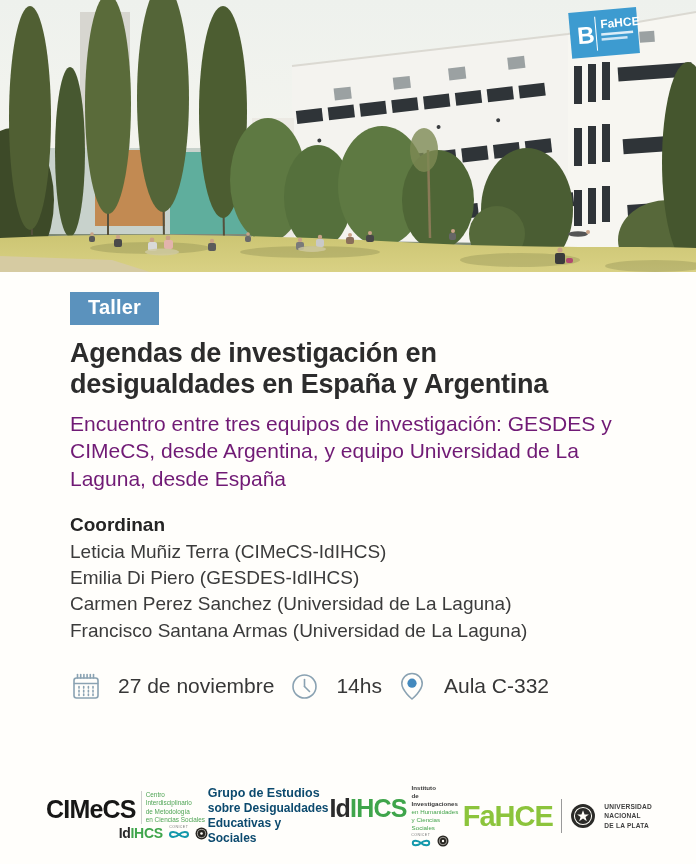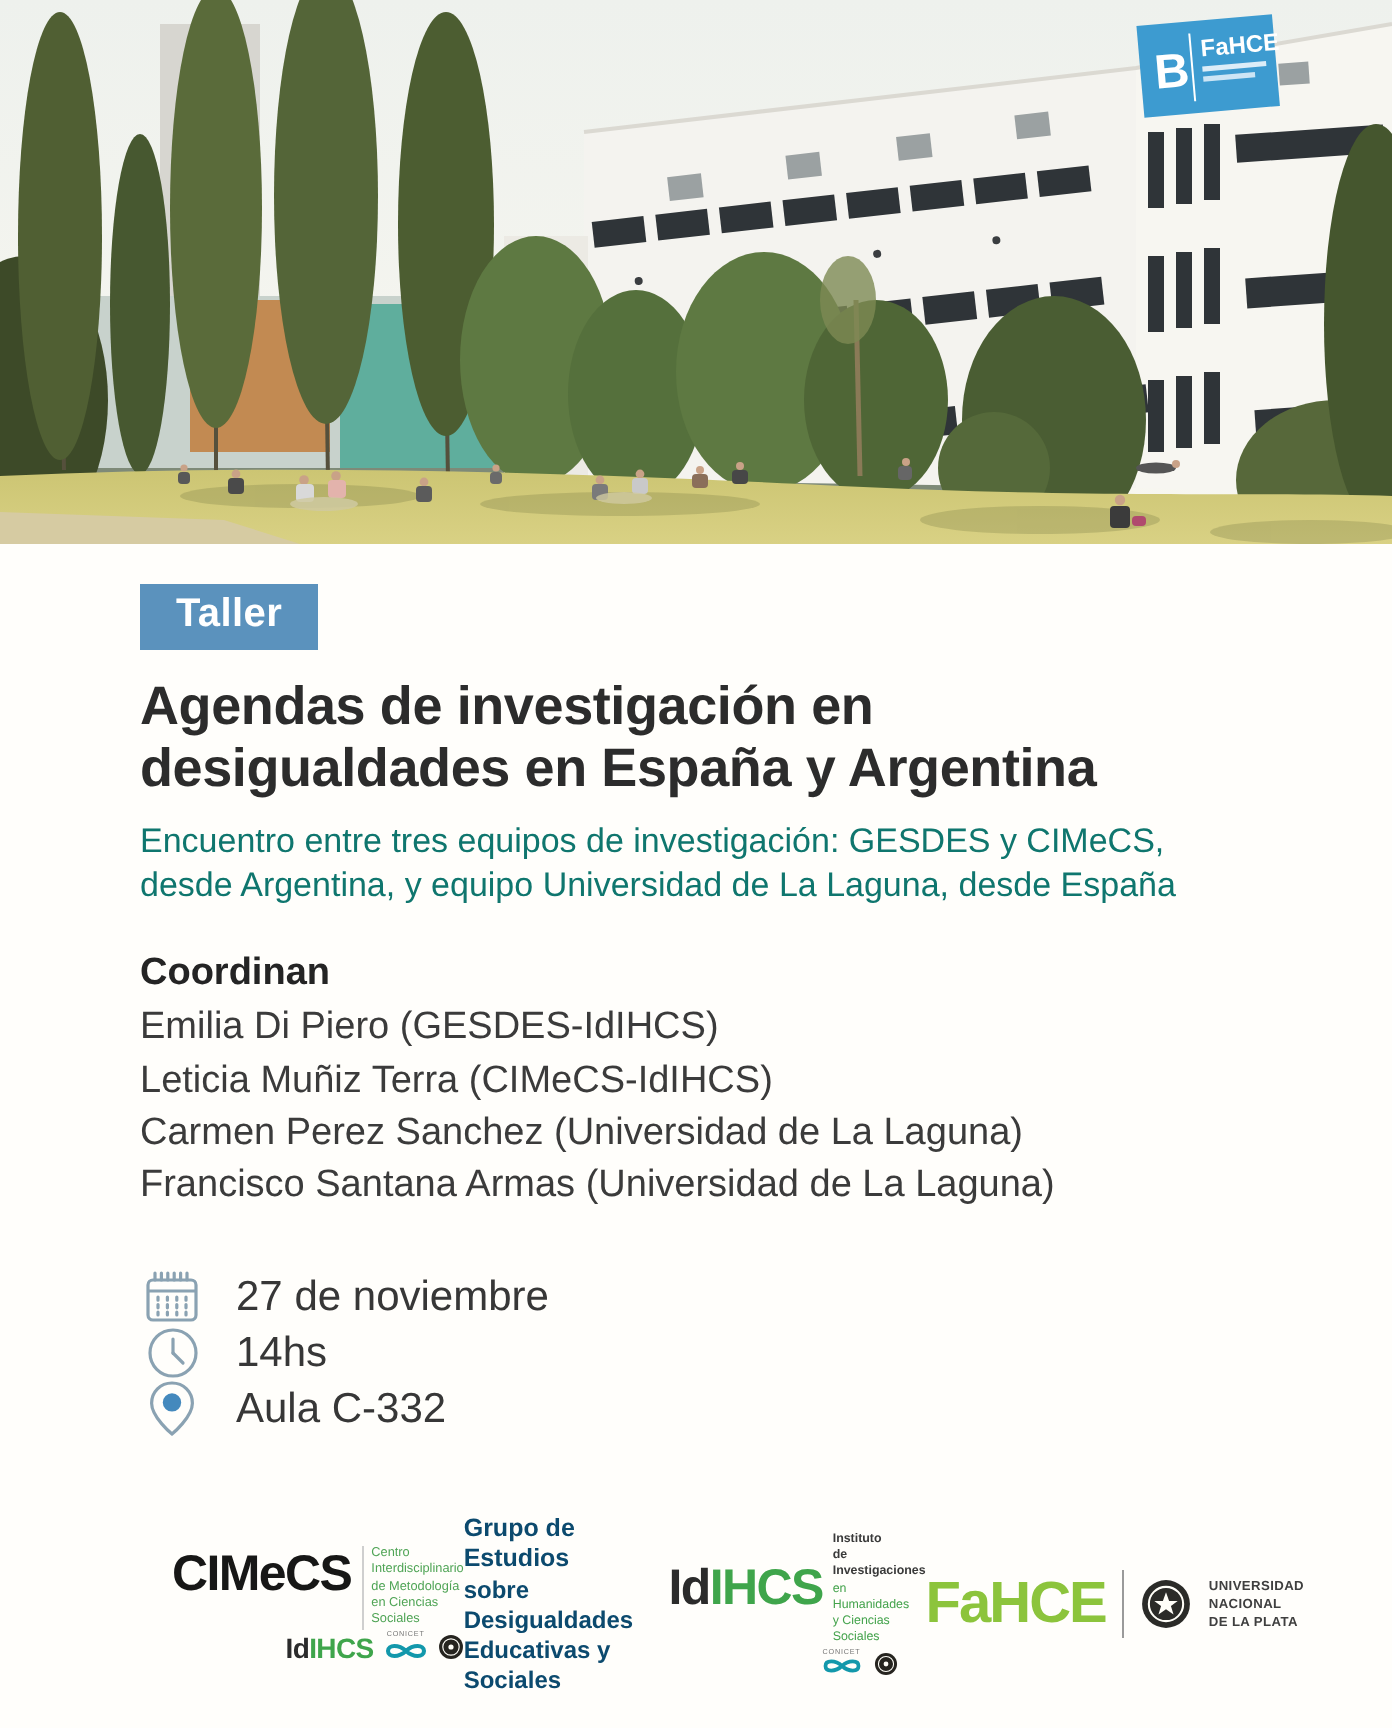--- a/index.html
+++ b/index.html
@@ -12,35 +12,35 @@
   .content{padding:0 70px;}
   .badge{
     display:inline-block;margin-top:20px;background:#5b92bd;color:#fff;
     font-size:20px;font-weight:600;padding:4px 18px 6px 18px;letter-spacing:.2px;
   }
   .title{
     margin-top:13px;font-size:27px;font-weight:800;color:#2c2c2c;
     line-height:1.15;letter-spacing:-0.2px;max-width:606px;
   }
   .subtitle{
-    margin-top:10px;font-size:17px;color:#0f766e;line-height:1.3;max-width:618px;
+    margin-top:10px;font-size:21px;color:#701a75;line-height:1.3;max-width:618px;
   }
   .coordinators{margin-top:22px;color:#3b3b3b;}
   .coordinators .heading{font-weight:800;font-size:19px;color:#242424;margin-bottom:3px;}
   .coordinators .name{font-size:19px;line-height:1.38;}
-  .details{margin-top:28px;display:flex;flex-direction:column;gap:0;}
+  .details{margin-top:28px;display:flex;flex-direction:row;gap:14px;}
   .detail-row{display:flex;align-items:center;gap:16px;font-size:21px;color:#373737;}
   .detail-icon{width:32px;display:flex;justify-content:center;align-items:center;}
   .footer{
     position:absolute;left:0;right:0;bottom:0;padding:0 44px 16px 46px;
     display:flex;align-items:center;justify-content:space-between;
   }
   
   .cimecs{display:flex;flex-direction:column;align-items:flex-end;}
-  .cimecs-top{display:flex;align-items:flex-start;gap:5px;margin-left:40px;}
+  .cimecs-top{display:flex;align-items:flex-end;gap:5px;}
   .cimecs-name{font-size:25px;font-weight:800;color:#171716;letter-spacing:-0.8px;}
   .logo-sub{display:flex;flex-direction:column;font-size:6.4px;line-height:1.3;
     color:#4fa455;border-left:1px solid #cfcfcf;padding-left:4px;}
   .cimecs-bottom{display:flex;align-items:center;gap:4px;margin-top:1px;}
   .idihcs-sm{font-size:14px;font-weight:800;letter-spacing:-0.3px;}
   .id-dark{color:#2b2b2b;}.id-green{color:#3fa54b;}
   .conicet{display:flex;flex-direction:column;align-items:center;line-height:1;}
   .conicet-label{font-size:3.6px;letter-spacing:.4px;color:#777;}
   
   .gesdes{color:#0c4a6e;}
@@ -264,22 +264,22 @@
   <div class="content">
 
     <div class="badge">Taller</div>
 
     <div class="title">Agendas de investigación en desigualdades en España y Argentina</div>
 
     <div class="subtitle">Encuentro entre tres equipos de investigación:  GESDES y CIMeCS, desde Argentina, y equipo Universidad de La Laguna, desde España</div>
 
     <div class="coordinators">
       <div class="heading">Coordinan</div>
+      <div class="name">Leticia Muñiz Terra (CIMeCS-IdIHCS)</div>
       <div class="name">Emilia Di Piero (GESDES-IdIHCS)</div>
-      <div class="name">Leticia Muñiz Terra (CIMeCS-IdIHCS)</div>
       <div class="name">Carmen Perez Sanchez (Universidad de La Laguna)</div>
       <div class="name">Francisco Santana Armas (Universidad de La Laguna)</div>
     </div>
 
     <div class="details">
 
       <div class="detail-row">
         <span class="detail-icon">
           <svg width="30" height="29" viewBox="0 0 30 29" fill="none" stroke="#8aa2b2" stroke-width="1.6" stroke-linecap="round">
             <rect x="3" y="6" width="24" height="20" rx="2.5"></rect>

